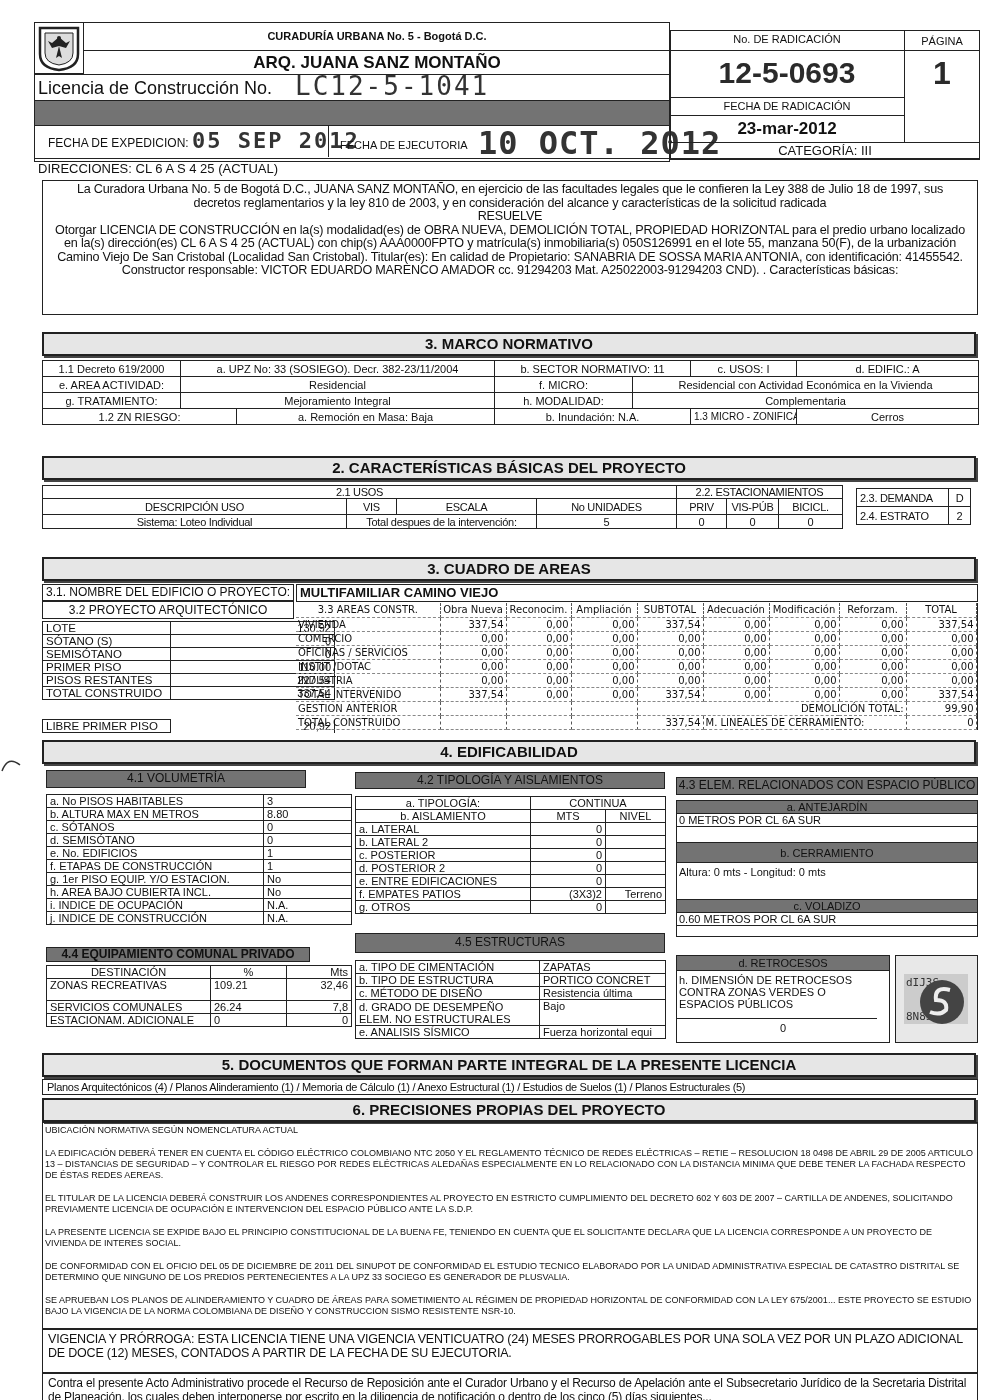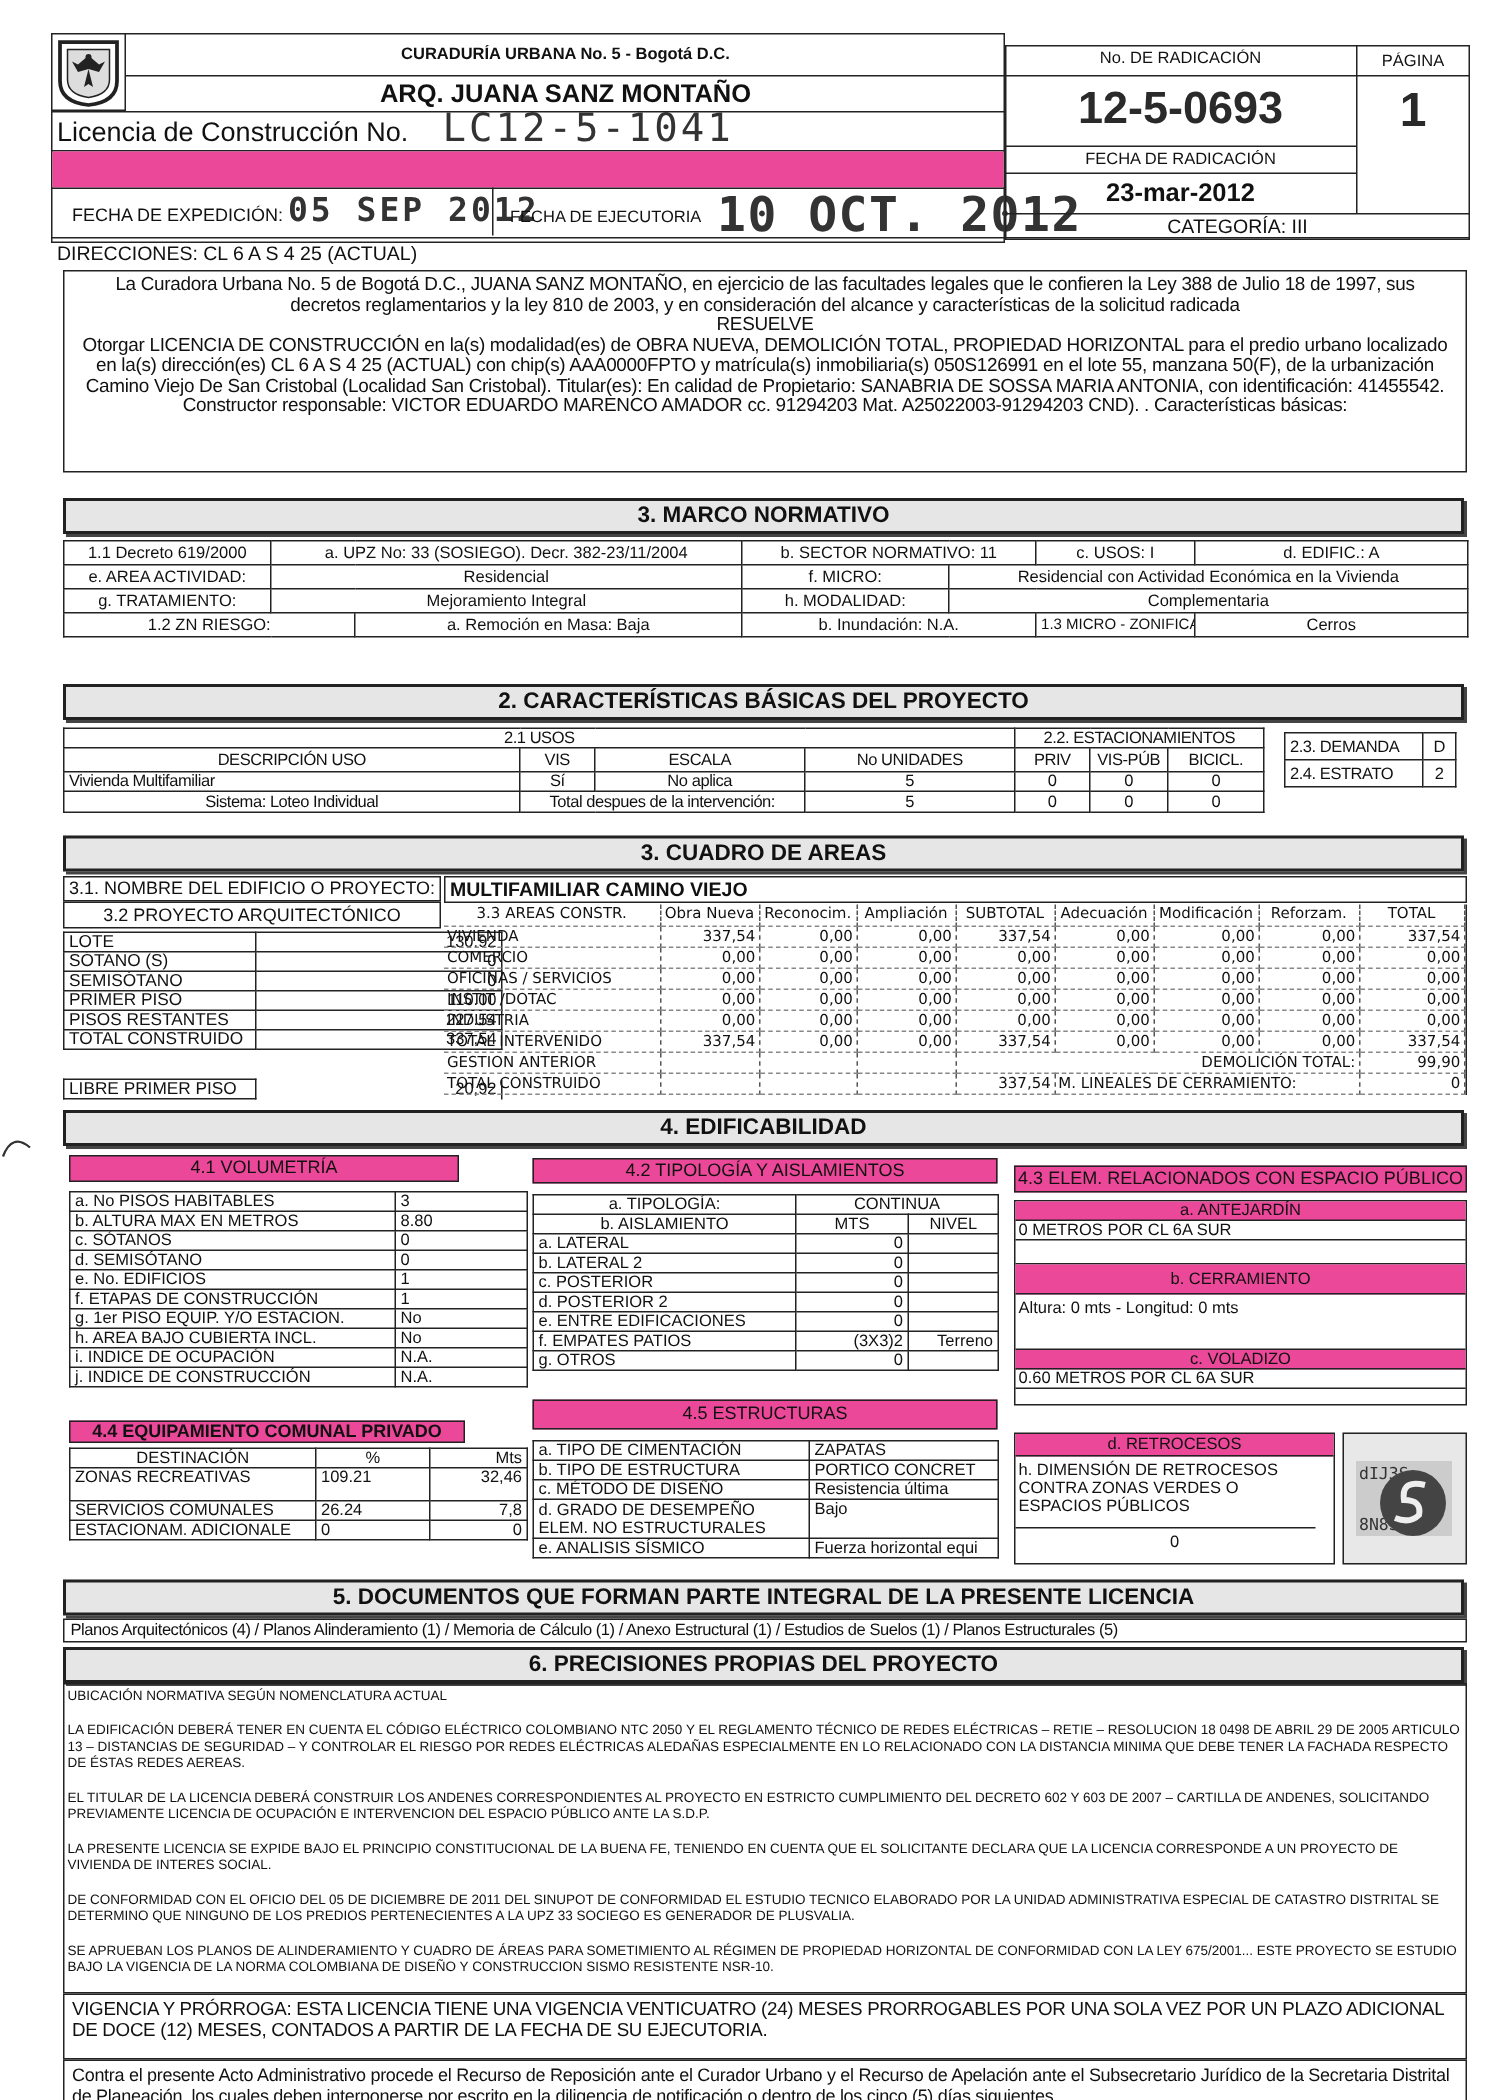--- a/index.html
+++ b/index.html
@@ -2,21 +2,21 @@
 <html><head>
 <meta charset="utf-8">
 <style>
 *{box-sizing:border-box;margin:0;padding:0}
 body{width:990px;height:1400px;background:#fff;color:#111;font-family:"Liberation Sans",sans-serif;position:relative;overflow:hidden}
 .abs{position:absolute}
 .b{border:1.5px solid #222}
 .bt{border-top:1.5px solid #222}
 .bb{border-bottom:1.5px solid #222}
 .bl{border-left:1.5px solid #222}
-.grey{background:#ec4899}
+.grey{background:#737373}
 .hdr-band{position:absolute;left:42px;width:934px;height:24px;border:2px solid #222;background:#e6e6e6;font-weight:bold;font-size:15px;text-align:center;line-height:20px;box-shadow:2px 2px 0 #444}
 .t{font-size:11px;line-height:13px;white-space:nowrap;overflow:hidden}
 .cond{font-family:"Liberation Sans Narrow","Liberation Sans",sans-serif;letter-spacing:-0.3px}
 table{border-collapse:collapse}
 td{border:1px solid #222;padding:0 3px;font-size:11px;line-height:12px;white-space:nowrap;overflow:hidden}
 .num{text-align:right}
 .ctr{text-align:center}
 .stamp{font-family:"DejaVu Sans Mono",monospace;color:#333;letter-spacing:2px}
 .precision p{font-size:9px;line-height:11px;margin-bottom:12px;text-transform:uppercase;font-family:"Liberation Sans",sans-serif}
 .area td{border:none;border-right:1px dashed #555;border-bottom:1px dashed #888;font-family:"DejaVu Sans",sans-serif;font-size:10px;line-height:13px;padding:0 2px}
@@ -133,29 +133,20 @@
     </tr>
     <tr style="height:16px">
       <td class="ctr">DESCRIPCIÓN USO</td>
       <td class="ctr">VIS</td>
       <td class="ctr">ESCALA</td>
       <td class="ctr">No UNIDADES</td>
       <td class="ctr">PRIV</td>
       <td class="ctr">VIS-PÚB</td>
       <td class="ctr">BICICL.</td>
     </tr>
-    <tr style="height:13px">
-      <td>Vivienda Multifamiliar</td>
-      <td class="ctr">Sí</td>
-      <td class="ctr">No aplica</td>
-      <td class="ctr">5</td>
-      <td class="ctr">0</td>
-      <td class="ctr">0</td>
-      <td class="ctr">0</td>
-    </tr>
     <tr style="height:14px">
       <td class="ctr">Sistema: Loteo Individual</td>
       <td colspan="2" class="ctr">Total despues de la intervención:</td>
       <td class="ctr">5</td>
       <td class="ctr">0</td>
       <td class="ctr">0</td>
       <td class="ctr">0</td>
     </tr>
   </tbody>
     </table>

